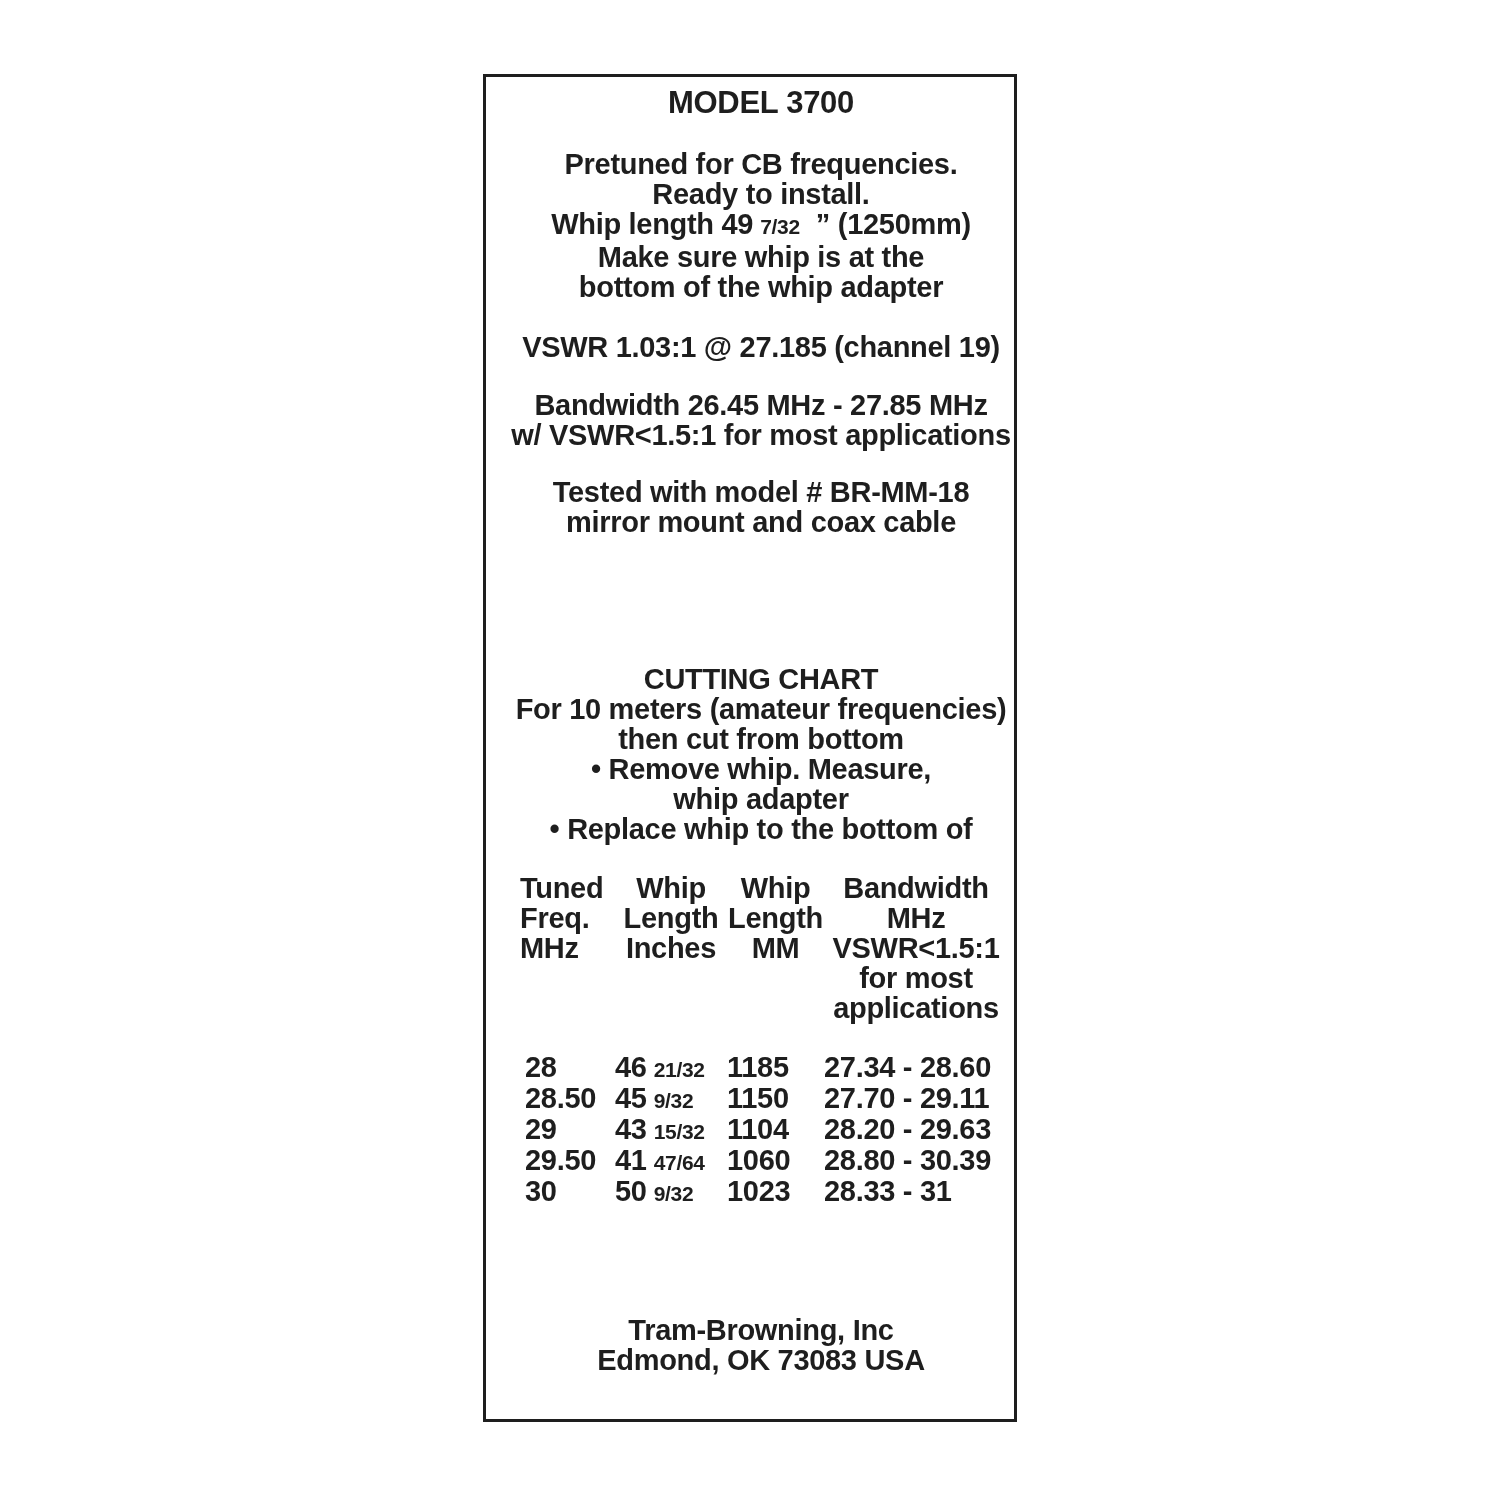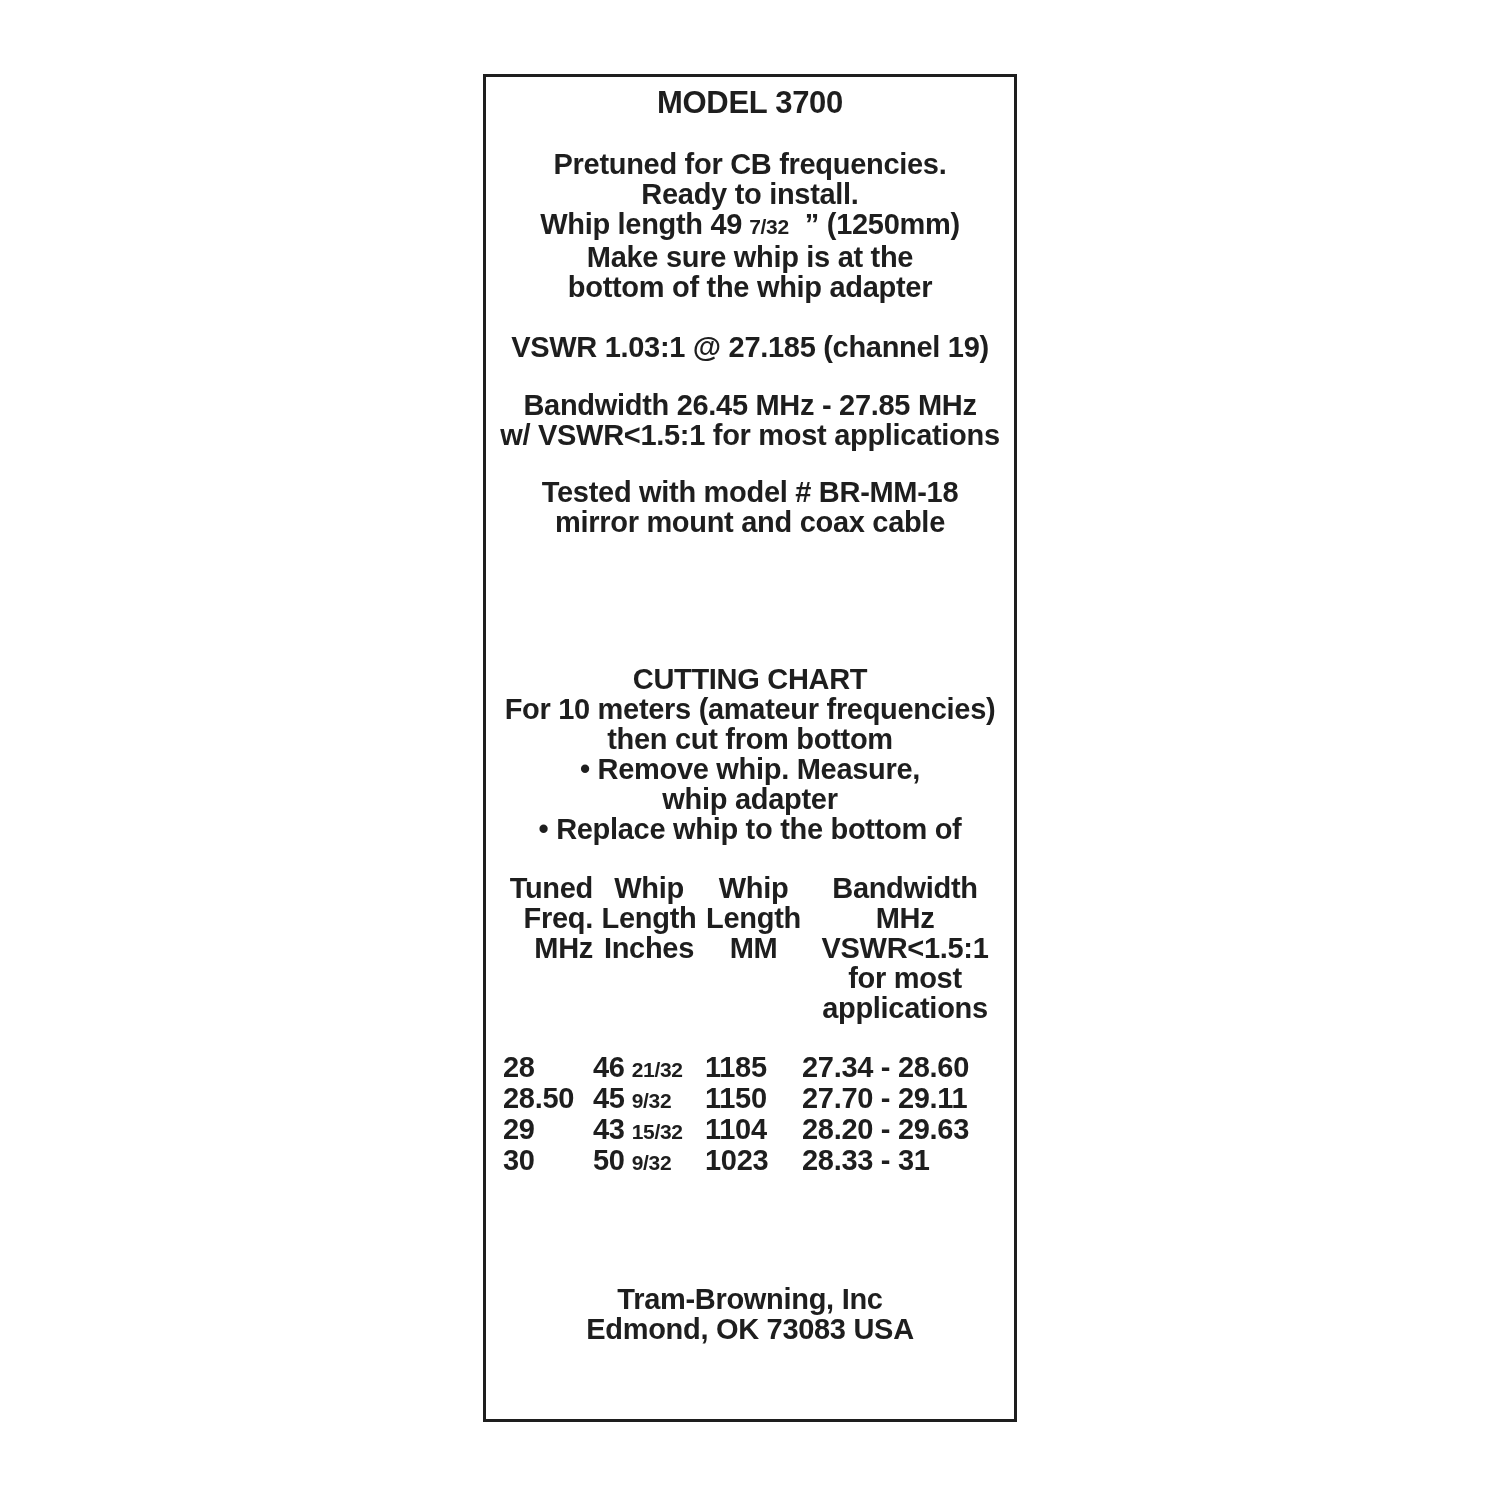--- a/index.html
+++ b/index.html
@@ -22,20 +22,21 @@
     top: 74px;
     width: 534px;
     height: 1348px;
     border: 3px solid #1e1e1e;
     box-sizing: border-box;
     text-align: center;
     font-size: 29px;
     line-height: 30px;
     letter-spacing: -0.3px;
     overflow: hidden;
+    padding-left: 22px;
   }
   .title {
     margin-top: 10px;
     font-size: 31px;
     line-height: 32px;
   }
   .sec-intro     { margin-top: 30px; }
   .sec-vswr      { margin-top: 30px; }
   .sec-bandwidth { margin-top: 28px; }
   .sec-tested    { margin-top: 27px; }
@@ -56,21 +57,21 @@
     padding: 0 6px 0 12px;
   }
   .thead, .trow {
     display: grid;
     grid-template-columns: 95px 112px 97px 1fr;
   }
   .thead { line-height: 30px; }
   .tbody { margin-top: 30px; }
   .trow  { line-height: 29px; }
 
-  .h1 { text-align: right; }
+  .h1 { text-align: left; }
   .h2, .h3, .h4 { text-align: center; }
 
   .c1 { padding-left: 5px; }
   .c2 .frac { margin-left: 7px; }
 </style>
 </head>
 <body>
 
 <div class="page">
   <div class="label-box">
@@ -145,20 +146,26 @@
           <div class="c3">1150</div>
           <div class="c4">27.70 - 29.11</div>
         </div>
         <div class="trow">
           <div class="c1">29</div>
           <div class="c2"><span>43</span><span class="frac">15/32</span></div>
           <div class="c3">1104</div>
           <div class="c4">28.20 - 29.63</div>
         </div>
         <div class="trow">
+          <div class="c1">29.50</div>
+          <div class="c2"><span>41</span><span class="frac">47/64</span></div>
+          <div class="c3">1060</div>
+          <div class="c4">28.80 - 30.39</div>
+        </div>
+        <div class="trow">
           <div class="c1">30</div>
           <div class="c2"><span>50</span><span class="frac">9/32</span></div>
           <div class="c3">1023</div>
           <div class="c4">28.33 - 31</div>
         </div>
       </div>
     </div>
 
     <div class="sec-footer">
       <div>Tram-Browning, Inc</div>

